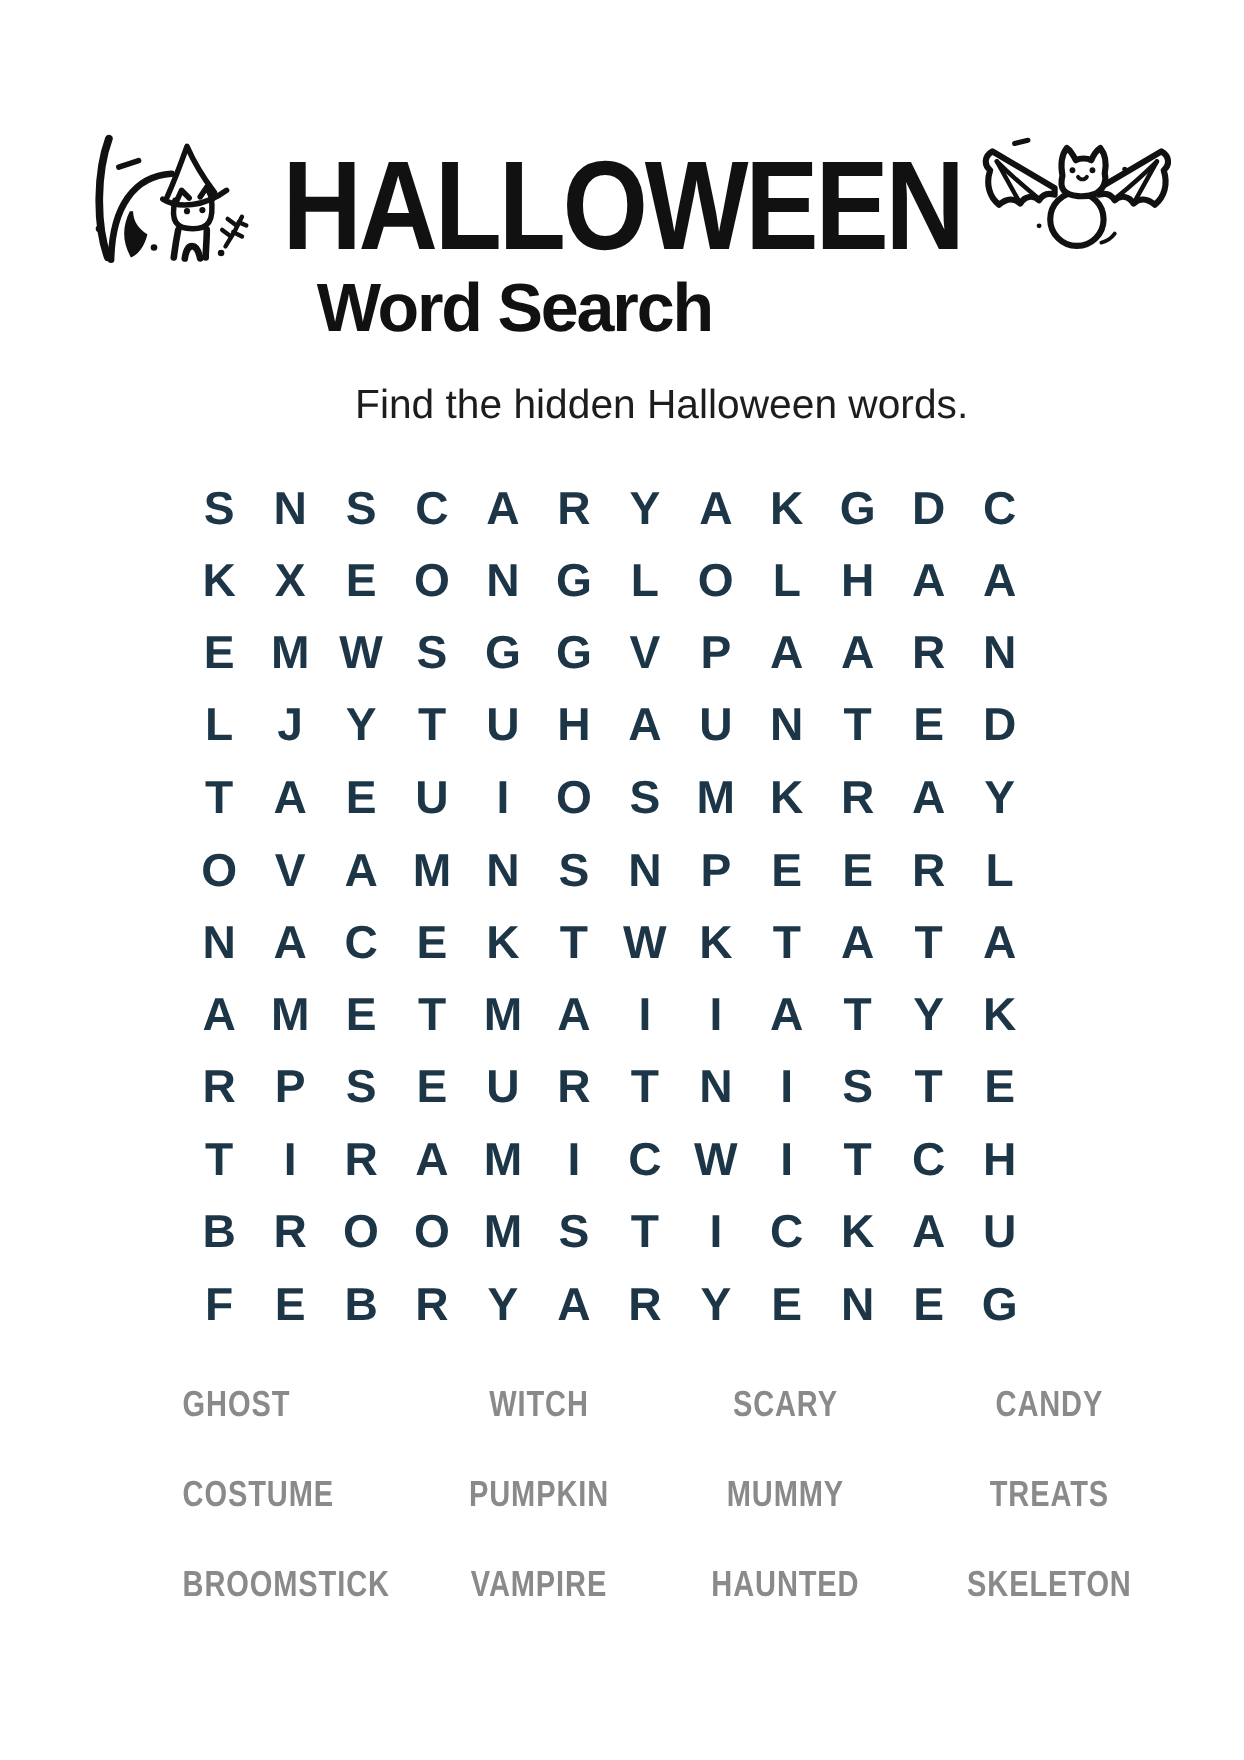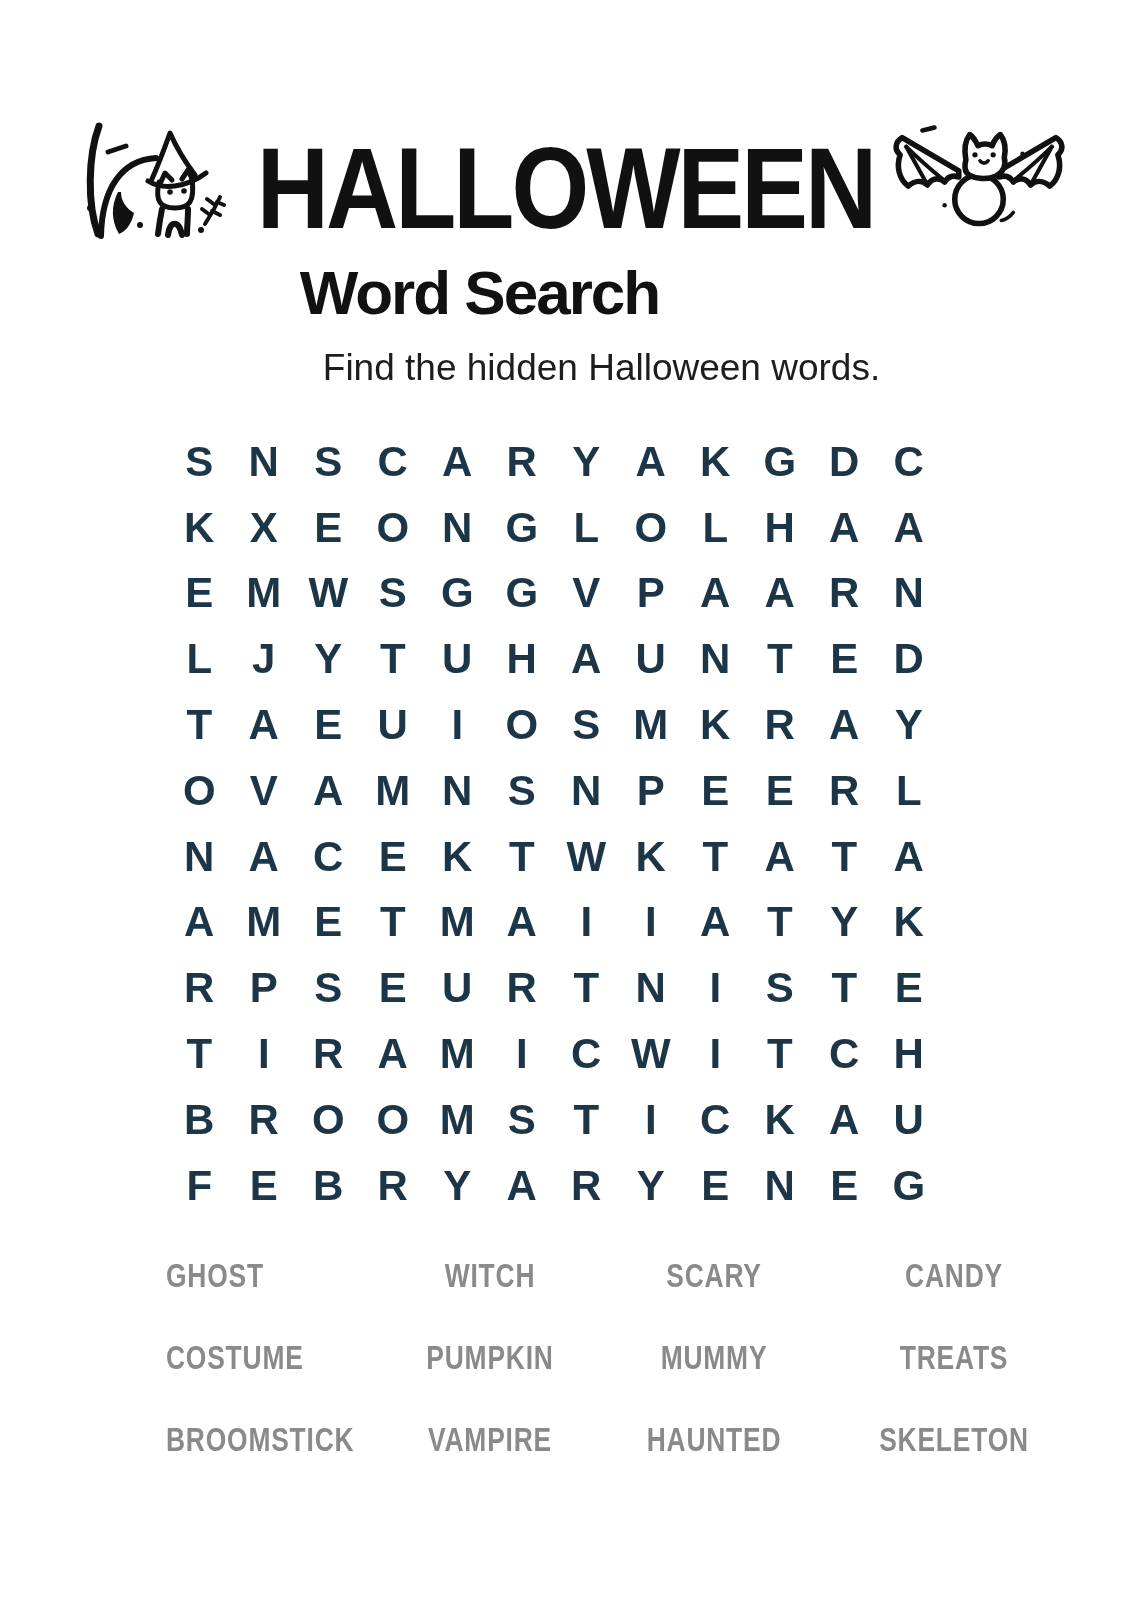--- a/index.html
+++ b/index.html
@@ -15,21 +15,21 @@
   .cat-icon{position:absolute;left:74px;top:112px;width:152px;height:140px;}
   .bat-icon{position:absolute;left:888px;top:124px;width:182px;height:104px;}
   .title{
     position:absolute;left:0;top:130px;width:1131px;margin:0;
     text-align:center;font-size:100px;font-weight:bold;letter-spacing:-3px;
     color:var(--ink,#111);line-height:1;
     transform:scaleY(1.15);transform-origin:50% 0;
     white-space:nowrap;
   }
   .subtitle{
-    position:absolute;left:0;top:246px;width:927px;margin:16px;
+    position:absolute;left:0;top:246px;width:927px;margin:4px;
     text-align:center;font-size:62px;font-weight:bold;letter-spacing:-2px;
     color:var(--ink,#111);line-height:1;
   }
   .instruction{
     position:absolute;left:0;top:349px;width:1131px;margin:0;
     text-align:center;font-size:37px;font-weight:400;
     color:#1d1d1f;line-height:1;letter-spacing:0;padding-left:36px;
   }
 
   

